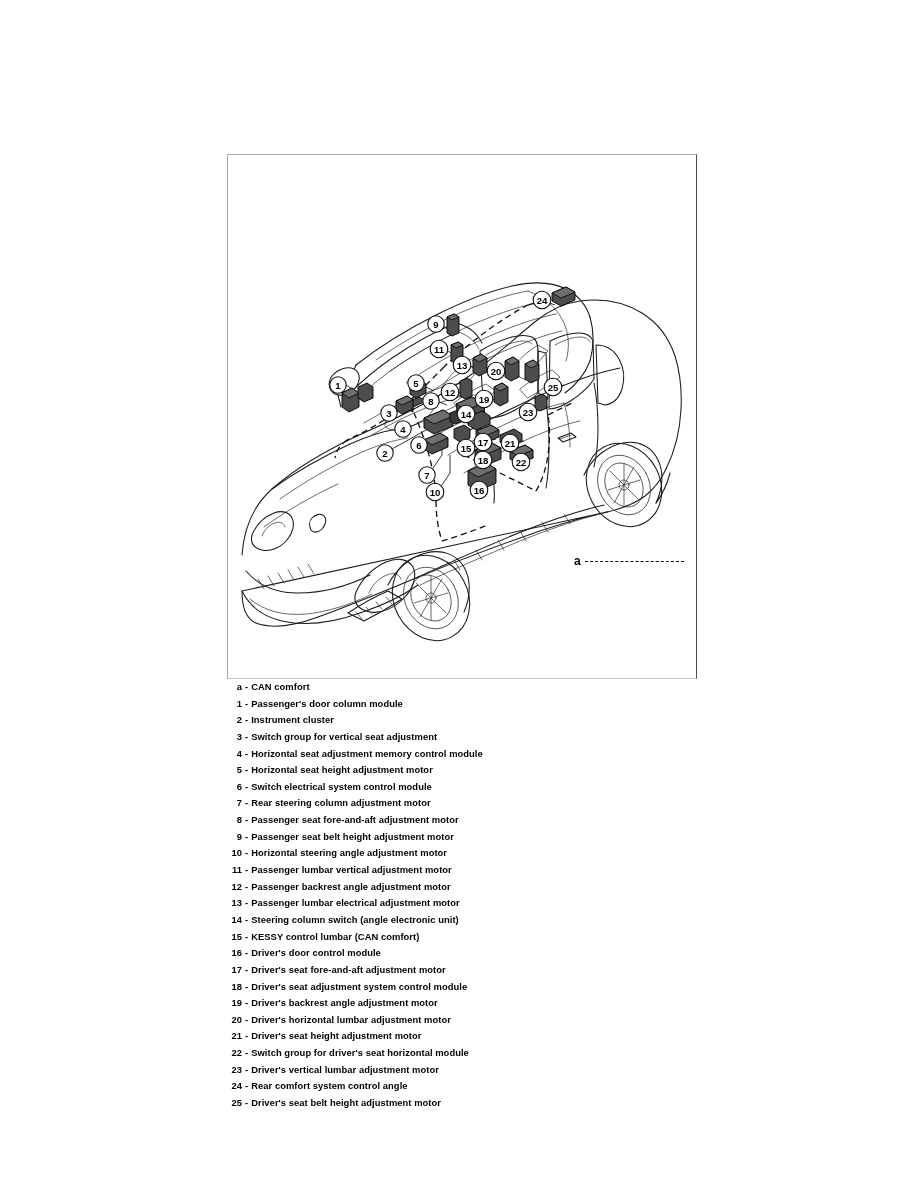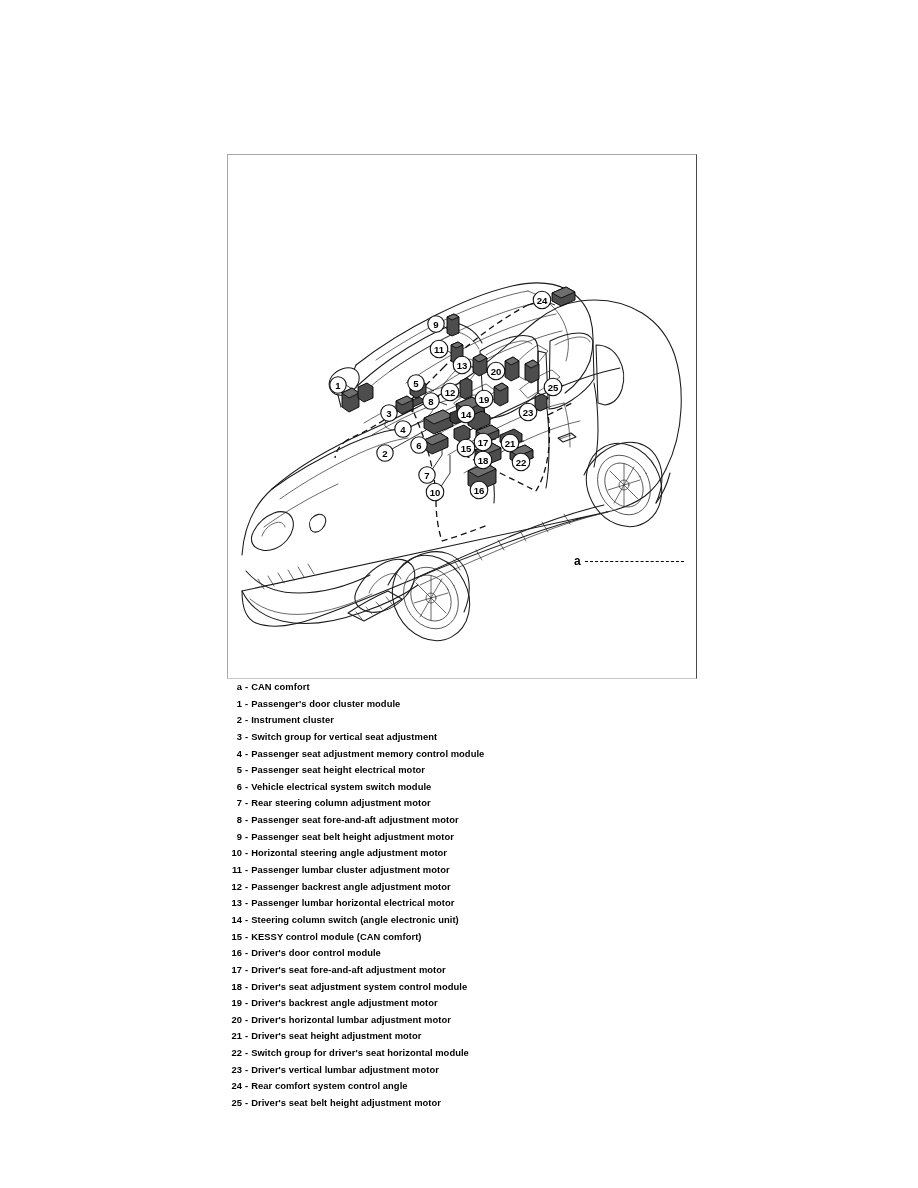--- a/index.html
+++ b/index.html
@@ -429,46 +429,46 @@
   <div id="legend-list">
 
     <div class="legend-row">
       <span class="legend-key">a</span>
       <span class="legend-sep">-</span>
       <span class="legend-label">CAN comfort</span>
     </div>
     <div class="legend-row">
       <span class="legend-key">1</span>
       <span class="legend-sep">-</span>
-      <span class="legend-label">Passenger's door cluster module</span>
+      <span class="legend-label">Passenger's door column module</span>
     </div>
     <div class="legend-row">
       <span class="legend-key">2</span>
       <span class="legend-sep">-</span>
       <span class="legend-label">Instrument cluster</span>
     </div>
     <div class="legend-row">
       <span class="legend-key">3</span>
       <span class="legend-sep">-</span>
       <span class="legend-label">Switch group for vertical seat adjustment</span>
     </div>
     <div class="legend-row">
       <span class="legend-key">4</span>
       <span class="legend-sep">-</span>
-      <span class="legend-label">Passenger seat adjustment memory control module</span>
+      <span class="legend-label">Horizontal seat adjustment memory control module</span>
     </div>
     <div class="legend-row">
       <span class="legend-key">5</span>
       <span class="legend-sep">-</span>
-      <span class="legend-label">Passenger seat height electrical motor</span>
+      <span class="legend-label">Horizontal seat height adjustment motor</span>
     </div>
     <div class="legend-row">
       <span class="legend-key">6</span>
       <span class="legend-sep">-</span>
-      <span class="legend-label">Vehicle electrical system switch module</span>
+      <span class="legend-label">Switch electrical system control module</span>
     </div>
     <div class="legend-row">
       <span class="legend-key">7</span>
       <span class="legend-sep">-</span>
       <span class="legend-label">Rear steering column adjustment motor</span>
     </div>
     <div class="legend-row">
       <span class="legend-key">8</span>
       <span class="legend-sep">-</span>
       <span class="legend-label">Passenger seat fore-and-aft adjustment motor</span>
@@ -479,41 +479,41 @@
       <span class="legend-label">Passenger seat belt height adjustment motor</span>
     </div>
     <div class="legend-row">
       <span class="legend-key">10</span>
       <span class="legend-sep">-</span>
       <span class="legend-label">Horizontal steering angle adjustment motor</span>
     </div>
     <div class="legend-row">
       <span class="legend-key">11</span>
       <span class="legend-sep">-</span>
-      <span class="legend-label">Passenger lumbar cluster adjustment motor</span>
+      <span class="legend-label">Passenger lumbar vertical adjustment motor</span>
     </div>
     <div class="legend-row">
       <span class="legend-key">12</span>
       <span class="legend-sep">-</span>
       <span class="legend-label">Passenger backrest angle adjustment motor</span>
     </div>
     <div class="legend-row">
       <span class="legend-key">13</span>
       <span class="legend-sep">-</span>
-      <span class="legend-label">Passenger lumbar horizontal electrical motor</span>
+      <span class="legend-label">Passenger lumbar electrical adjustment motor</span>
     </div>
     <div class="legend-row">
       <span class="legend-key">14</span>
       <span class="legend-sep">-</span>
       <span class="legend-label">Steering column switch (angle electronic unit)</span>
     </div>
     <div class="legend-row">
       <span class="legend-key">15</span>
       <span class="legend-sep">-</span>
-      <span class="legend-label">KESSY control module (CAN comfort)</span>
+      <span class="legend-label">KESSY control lumbar (CAN comfort)</span>
     </div>
     <div class="legend-row">
       <span class="legend-key">16</span>
       <span class="legend-sep">-</span>
       <span class="legend-label">Driver's door control module</span>
     </div>
     <div class="legend-row">
       <span class="legend-key">17</span>
       <span class="legend-sep">-</span>
       <span class="legend-label">Driver's seat fore-and-aft adjustment motor</span>

